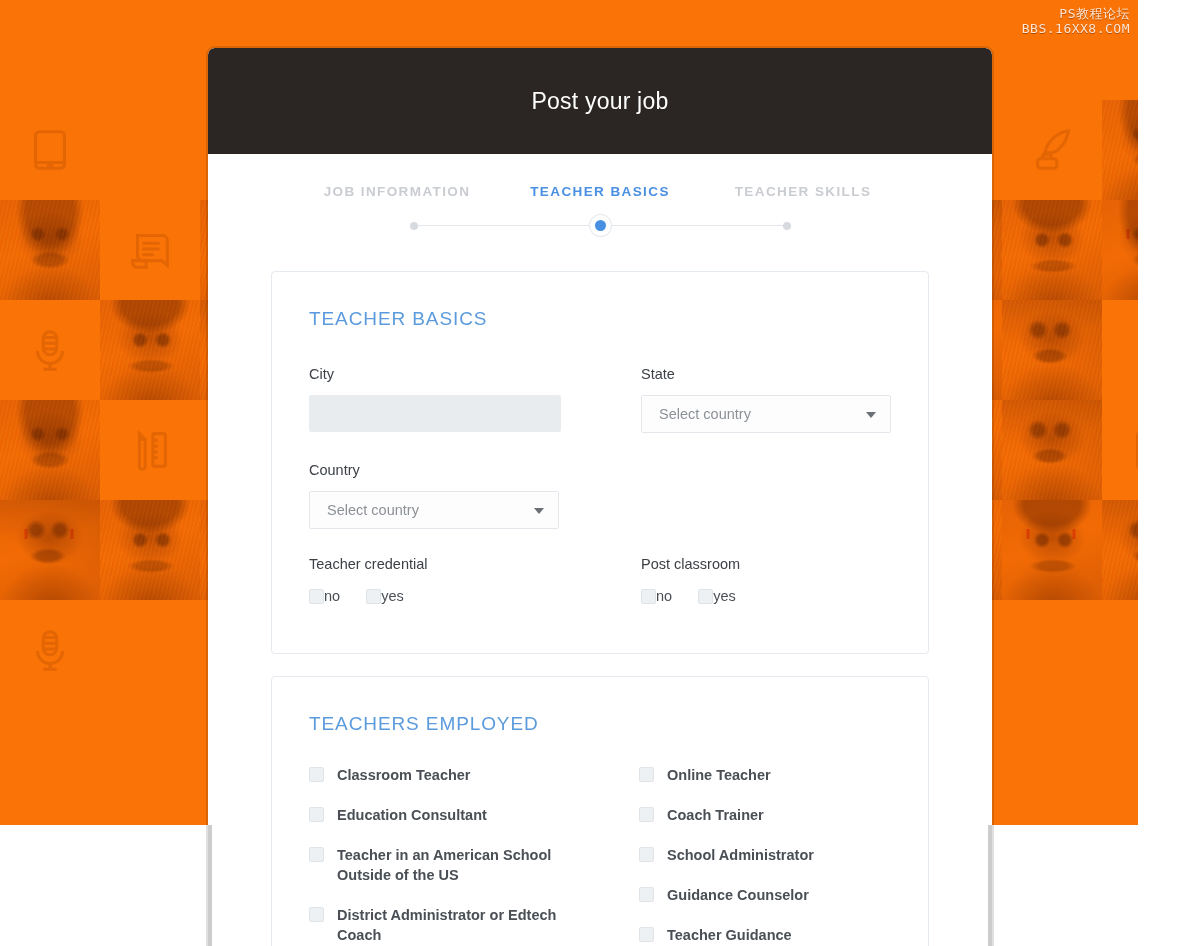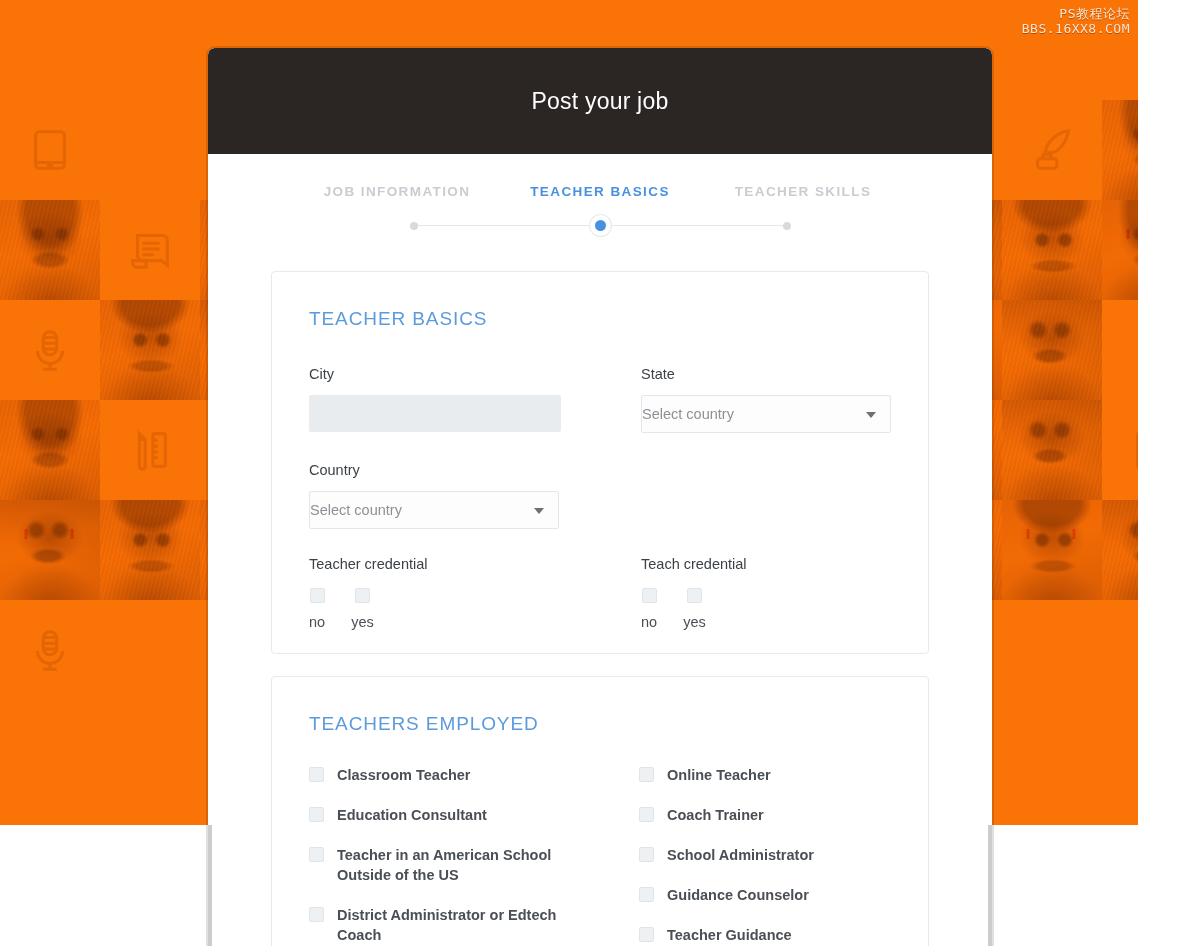--- a/index.html
+++ b/index.html
@@ -260,43 +260,41 @@
 
   .select-box {
     position: relative;
     width: 250px;
     height: 38px;
     background: #fdfdfe;
     border: 1px solid #e3e7ec;
     border-radius: 2px;
     display: flex;
     align-items: center;
-    padding: 0 0;
+    padding: 0 17px;
     cursor: pointer;
   }
   .select-value {
     font-size: 14.5px;
     color: #8c9196;
   }
   .caret {
     position: absolute;
     right: 14px; top: 50%;
     margin-top: -2px;
     width: 0; height: 0;
     border-left: 5.5px solid transparent;
     border-right: 5.5px solid transparent;
     border-top: 6px solid #6b7077;
   }
 
   .checkline {
     display: flex;
     align-items: center;
-    gap: 11px;
     margin-right: 26px;
-    flex-direction: column;
   }
   .checks-inline { display: flex; align-items: center; margin-top: 16px; }
   .cbox {
     width: 15px; height: 15px;
     background: #eef1f4;
     border: 1px solid #dfe4e9;
     border-radius: 2px;
     flex: none;
     cursor: pointer;
   }
@@ -551,21 +549,21 @@
                 <span class="cbox"></span>
                 <span class="check-text">no</span>
               </label>
               <label class="checkline">
                 <span class="cbox"></span>
                 <span class="check-text">yes</span>
               </label>
             </div>
           </div>
           <div>
-            <div class="field-label">Teach credential</div>
+            <div class="field-label">Post classroom</div>
             <div class="checks-inline">
               <label class="checkline">
                 <span class="cbox"></span>
                 <span class="check-text">no</span>
               </label>
               <label class="checkline">
                 <span class="cbox"></span>
                 <span class="check-text">yes</span>
               </label>
             </div>

